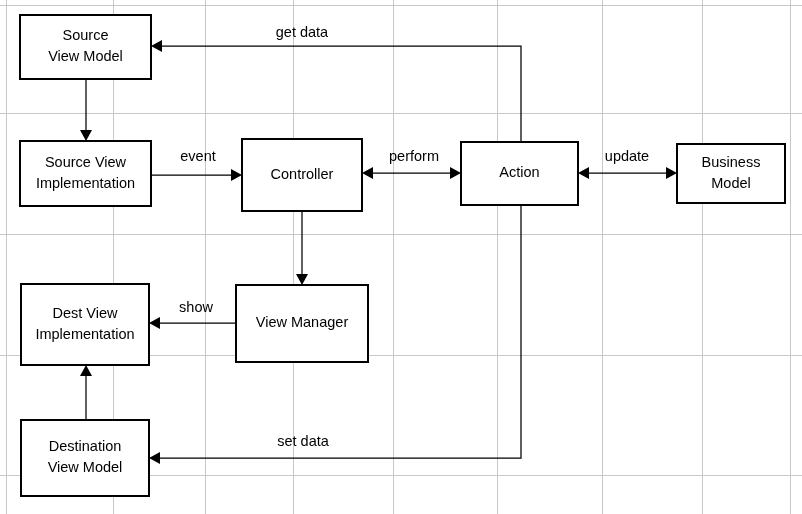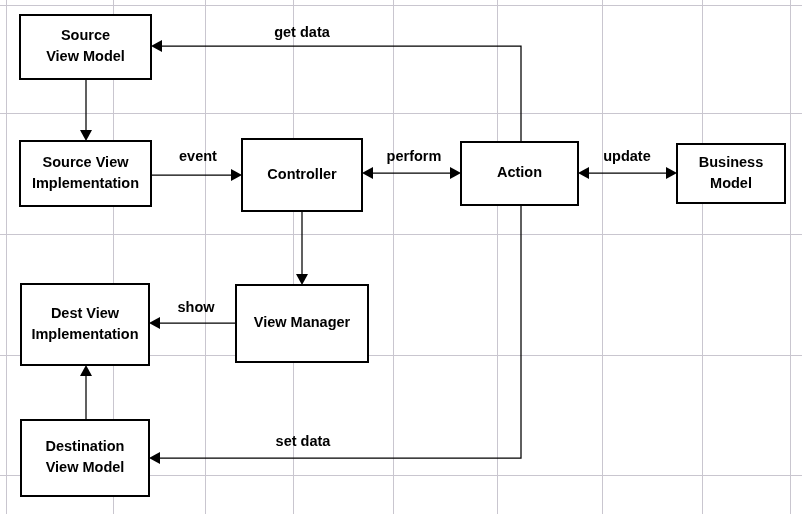--- a/index.html
+++ b/index.html
@@ -9,21 +9,20 @@
   }
   body {
     font-family: "Liberation Sans", sans-serif;
   }
   #canvas {
     position: relative;
     width: 802px;
     height: 514px;
     background: #ffffff;
     overflow: hidden;
-    font-weight: bold;
   }
   svg#diagram {
     display: block;
     width: 802px;
     height: 514px;
   }
   .grid-line {
     stroke: #c9c6cf;
     stroke-width: 1;
     shape-rendering: crispEdges;

